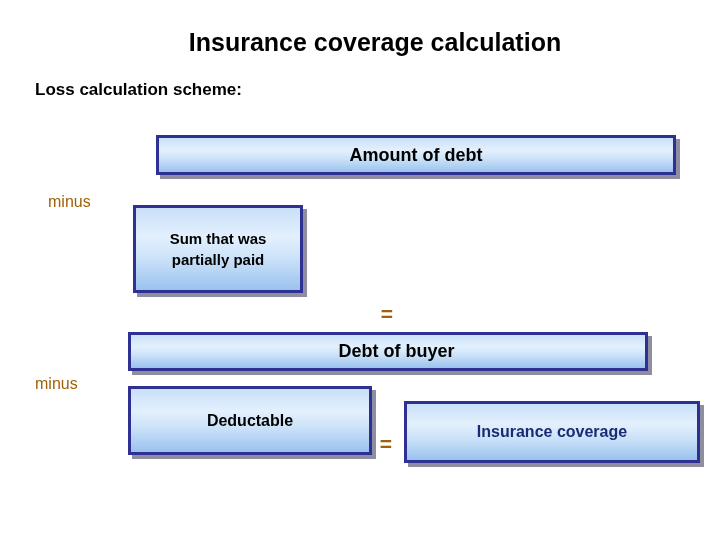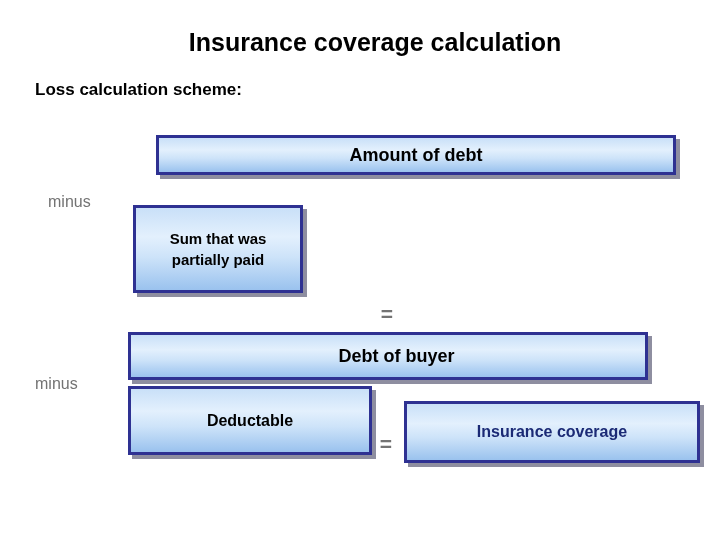--- a/index.html
+++ b/index.html
@@ -43,26 +43,26 @@
     align-items: center;
     justify-content: center;
     text-align: center;
     font-weight: bold;
     color: #000000;
     white-space: pre-line;
   }
   .box-amount     { left: 128px; top: 135px; width: 520px; height: 40px; font-size: 18px; margin-left: 28px; }
   .box-sum        { left: 133px; top: 205px; width: 170px; height: 88px; font-size: 15px; line-height: 21px; }
   .box-revenue    { left: 353px; top: 206px; width: 150px; height: 87px; font-size: 15px; line-height: 21px; }
-  .box-debt       { left: 128px; top: 332px; width: 520px; height: 48px; font-size: 18px; padding-left: 17px; }
+  .box-debt       { left: 128px; top: 332px; width: 520px; height: 39px; font-size: 18px; padding-left: 17px; }
   .box-deductable { left: 128px; top: 386px; width: 244px; height: 69px; font-size: 16px; }
   .box-insurance  { left: 404px; top: 401px; width: 296px; height: 62px; font-size: 16px; color: #1b2a75; }
   .operator {
     position: absolute;
-    color: #737373;
+    color: #a16207;
   }
   .op-minus { font-size: 16px; font-weight: normal; }
   .op-equals { font-size: 21px; font-weight: bold; }
   .minus-top    { left: 48px;  top: 193px; }
   .minus-bottom { left: 35px;  top: 375px; }
   .equals-top    { left: 375px; top: 302px; width: 24px; text-align: center; }
   .equals-bottom { left: 374px; top: 432px; width: 24px; text-align: center; }
 </style>
 </head>
 <body>

